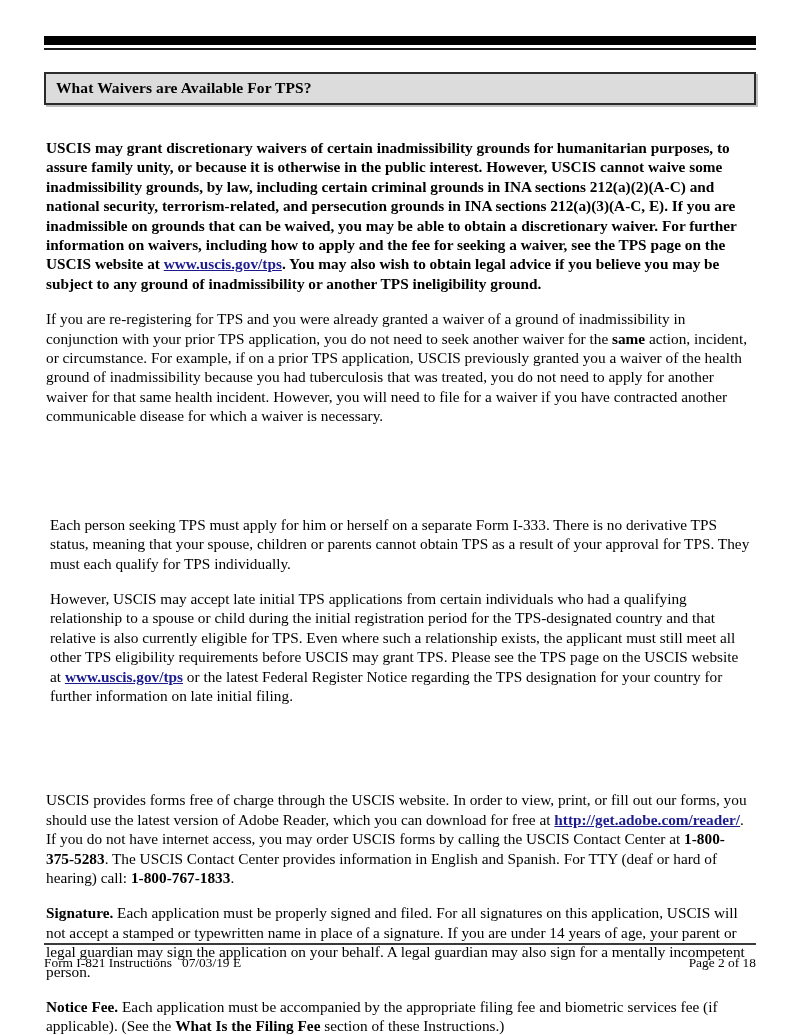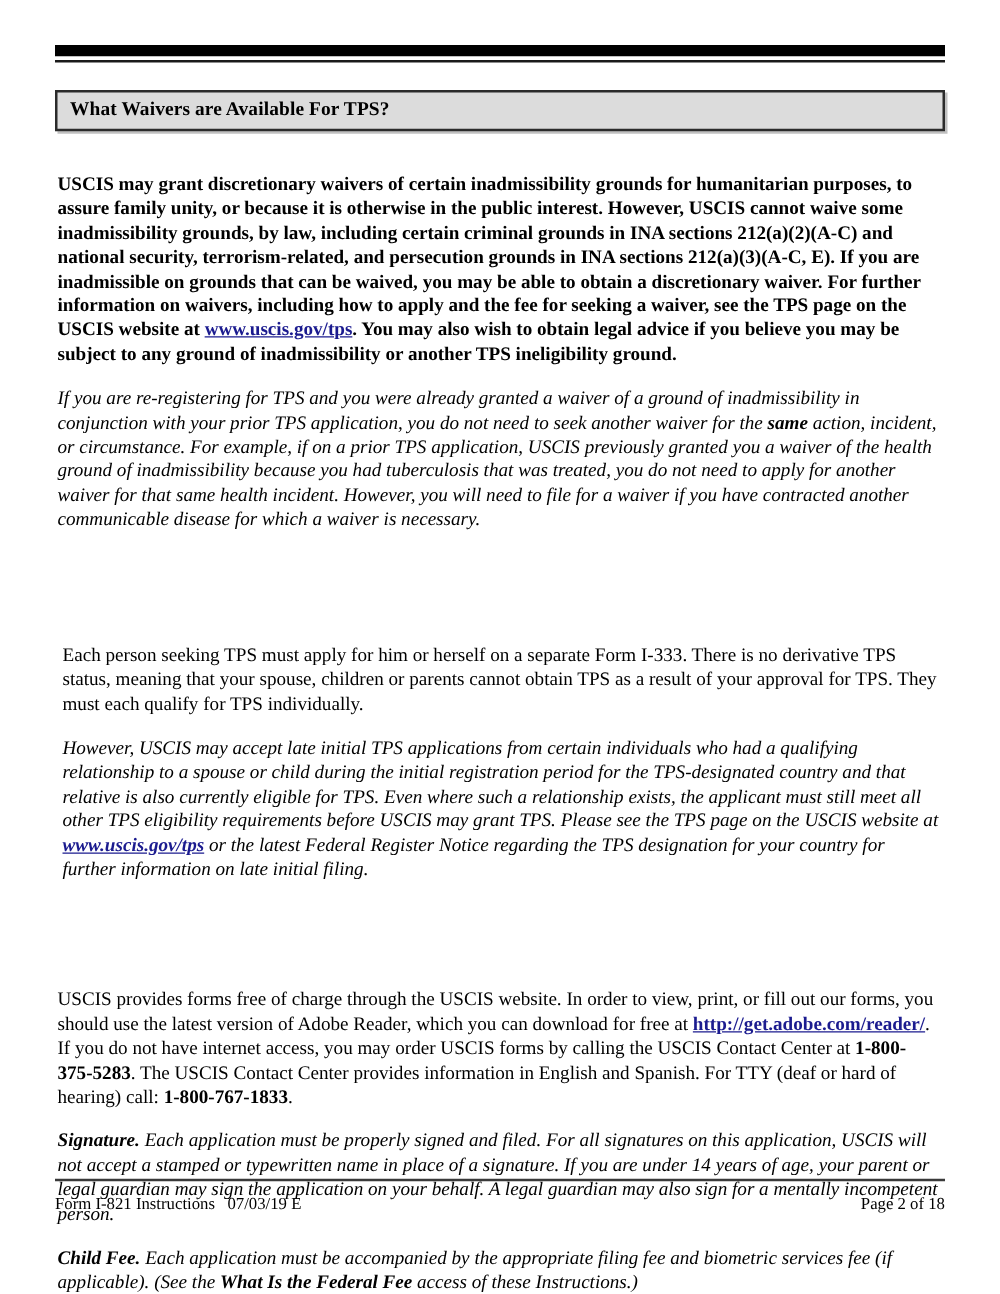--- a/index.html
+++ b/index.html
@@ -62,21 +62,20 @@
     font-size: 15.3px;
     line-height: 19.4px;
     text-align: left;
     margin: 16px;
   }
   .para.bold {
     font-weight: bold;
   }
   .para + .para {
     margin-top: 12px;
-    font-style: italic;
   }
   .indent-a { margin-left: 2px; width: 706px; }
   .indent-b { margin-left: 6px; width: 702px; }
 
   b.strong { font-weight: bold; }
 
   a.doclink,
   span.doclink {
     color: #1b1b8f;
     font-weight: bold;
@@ -142,21 +141,21 @@
 
   <div class="sp-body-head-2"></div>
 
 
   <div class="sp-head-body"></div>
 
   <p class="para indent-a"><span>USCIS provides forms free of charge through the USCIS website.  In order to view, print, or fill out our forms, you should use the latest version of Adobe Reader, which you can download for free at </span><span class="doclink">http://get.adobe.com/reader/</span><span>.  If you do not have internet access, you may order USCIS forms by calling the USCIS Contact Center at </span><b class="strong">1-800-375-5283</b><span>.  The USCIS Contact Center provides information in English and Spanish.  For TTY (deaf or hard of hearing) call:  </span><b class="strong">1-800-767-1833</b><span>.</span></p>
 
   <p class="para indent-a"><b class="strong">Signature.</b><span>  Each application must be properly signed and filed.  For all signatures on this application, USCIS will not accept a stamped or typewritten name in place of a signature.  If you are under 14 years of age, your parent or legal guardian may sign the application on your behalf.  A legal guardian may also sign for a mentally incompetent person.</span></p>
 
-  <p class="para indent-a"><b class="strong">Child Fee.</b><span>  Each application must be accompanied by the appropriate filing fee and biometric services fee (if applicable).  (See the </span><b class="strong">What Is the Federal Fee</b><span> access of these Instructions.)</span></p>
+  <p class="para indent-a"><b class="strong">Notice Fee.</b><span>  Each application must be accompanied by the appropriate filing fee and biometric services fee (if applicable).  (See the </span><b class="strong">What Is the Filing Fee</b><span> section of these Instructions.)</span></p>
 
   <p class="para indent-a"><b class="strong">Specific.</b><span>  At the time of filing, you meet submit all evidence and supporting documentation listed in the </span><b class="strong">Specific Instructions</b></p>
 
   <div class="footer-wrap">
     <div class="footer-rule"></div>
     <div class="footer-row">
       <div class="footer-left"><span>Form I-821 Instructions</span><span>07/03/19 E</span></div>
       <div>Page 2 of 18</div>
     </div>
   </div>

